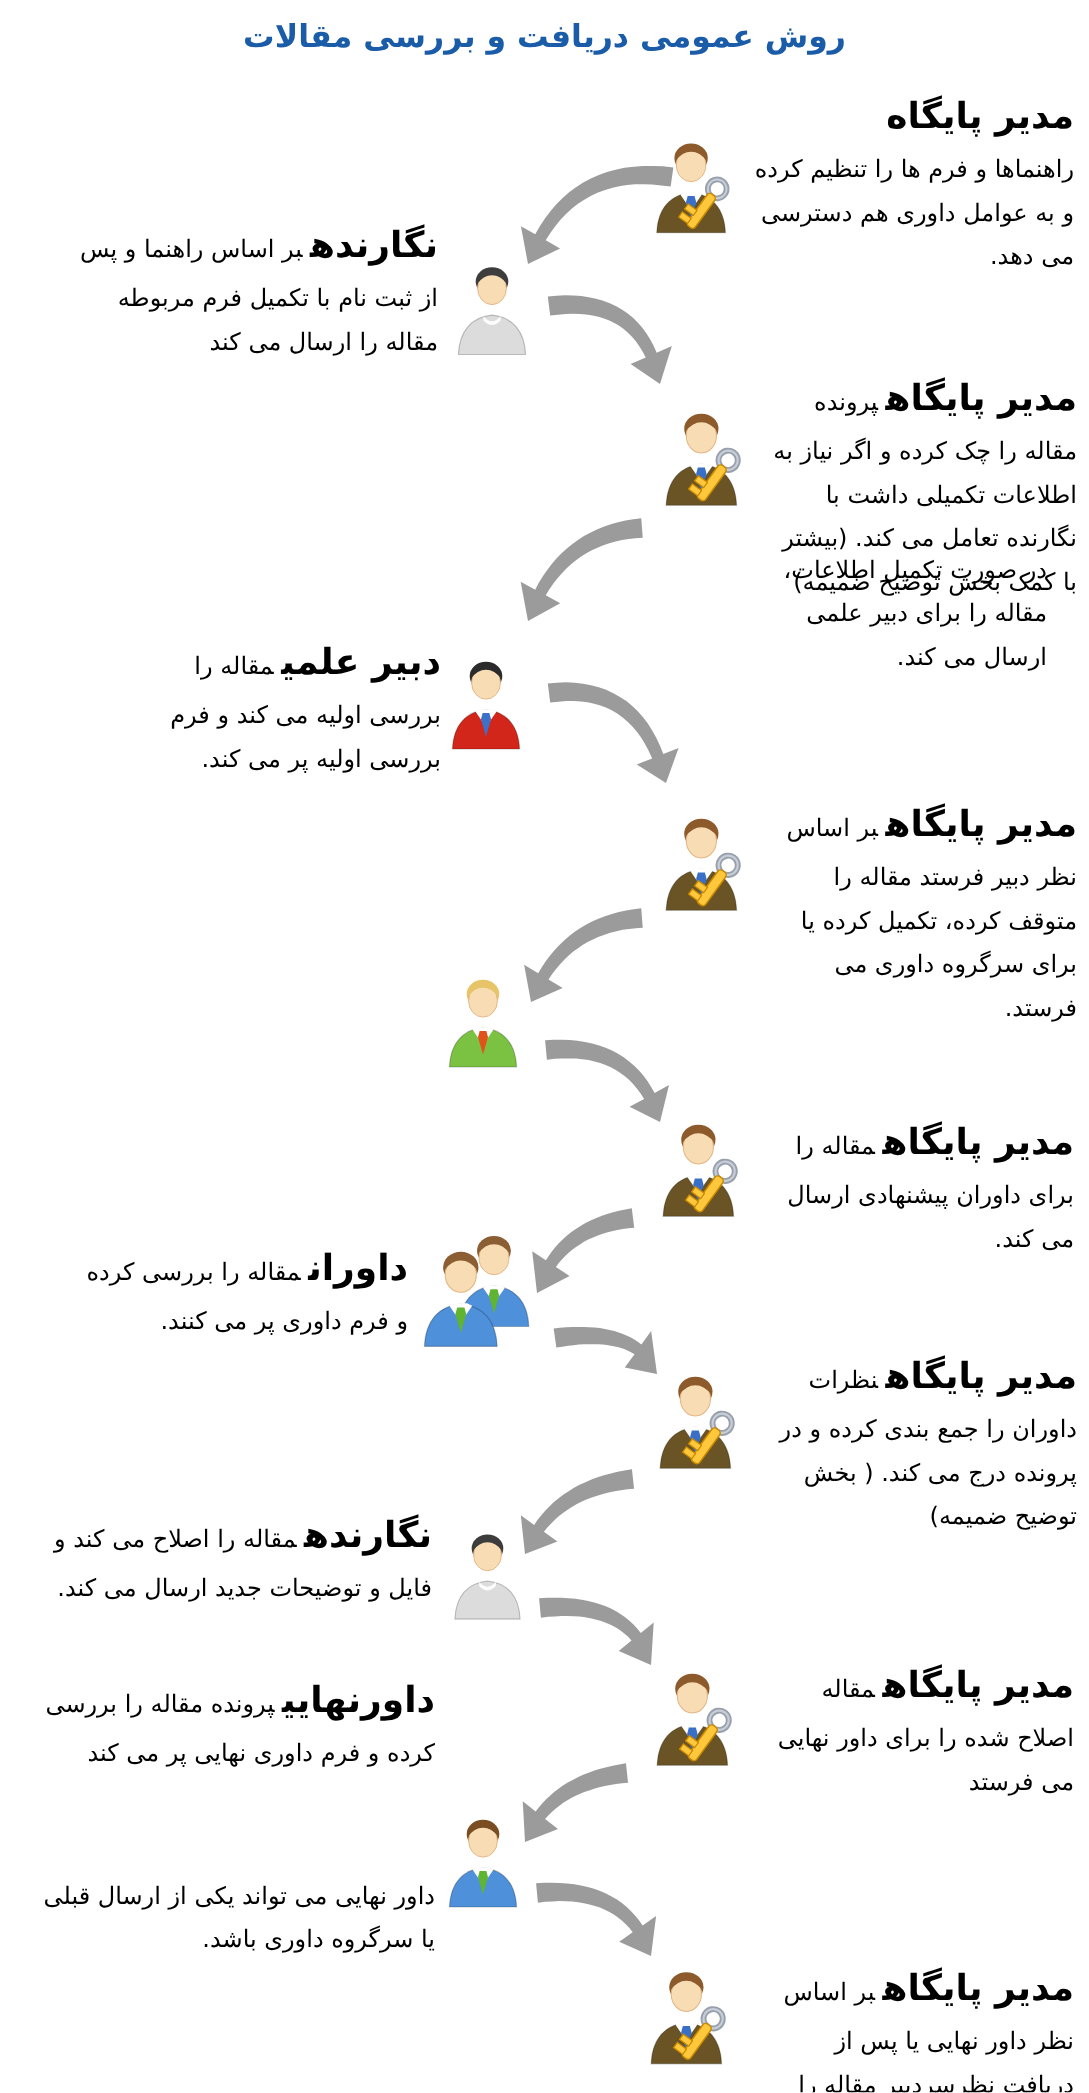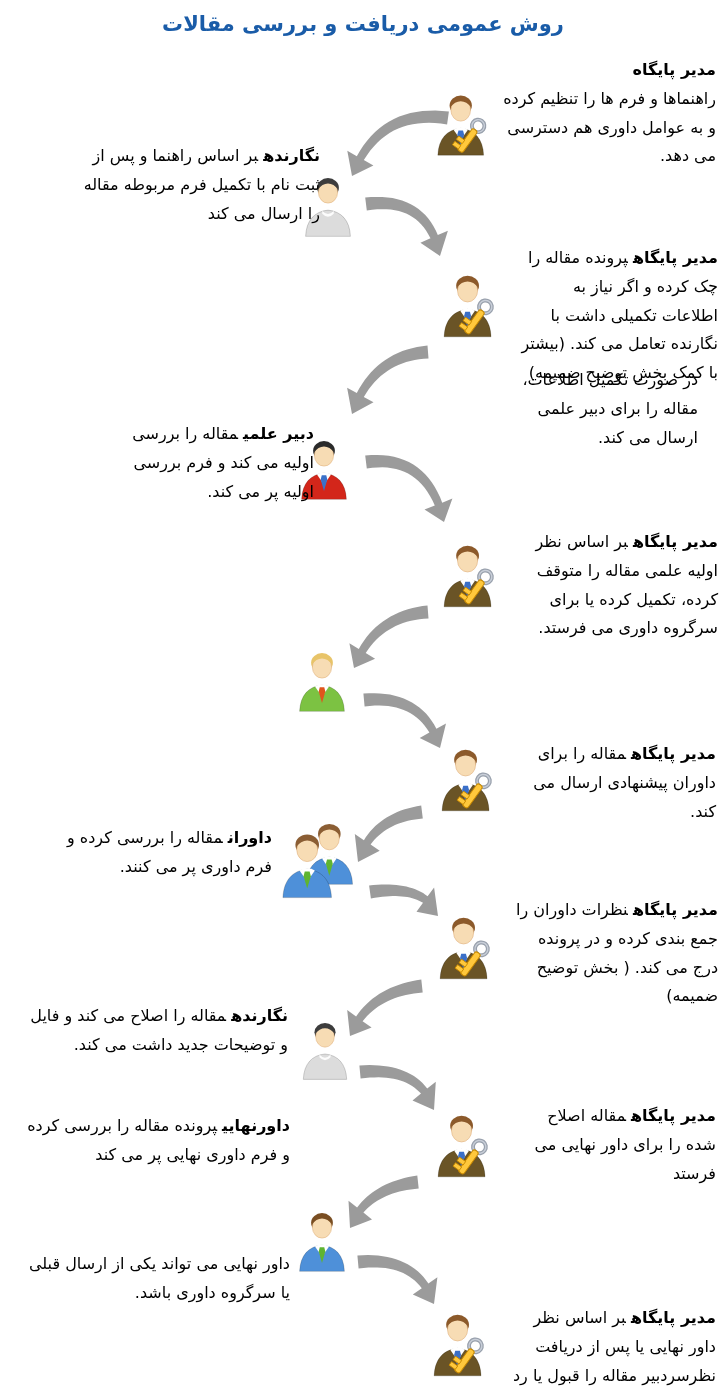--- a/index.html
+++ b/index.html
@@ -12,42 +12,42 @@
     text-align:center;font-size:21px;font-weight:bold;color:#1A5CA8;
     direction:rtl;
   }
   #arrows{position:absolute;left:0;top:0;width:726px;height:1395px;pointer-events:none;}
   .icon{position:absolute;}
   .icon svg{width:100%;height:100%;overflow:visible;display:block;}
   .txt{
     position:absolute;direction:rtl;text-align:right;
     font-size:16px;line-height:1.8;color:#000;
   }
-  .txt .actor{font-weight:bold;font-size:16px;margin-left:5px;}
+  .txt .actor{font-weight:bold;font-size:24px;margin-left:5px;}
   .t1 .actor{display:block;margin-left:0;}
   
   .p1{left:428px;top:76px;width:78px;height:104px;}
   .p2{left:296px;top:160px;width:64px;height:90px;}
   .p3{left:434px;top:256px;width:80px;height:106px;}
   .p4{left:292px;top:424px;width:64px;height:88px;}
   .p5{left:434px;top:526px;width:80px;height:106px;}
   .p6{left:290px;top:636px;width:64px;height:88px;}
   .p7{left:432px;top:730px;width:80px;height:106px;}
   .p8{left:274px;top:810px;width:90px;height:100px;}
   .p9{left:430px;top:898px;width:80px;height:106px;}
   .p10{left:294px;top:1006px;width:62px;height:86px;}
   .p11{left:428px;top:1096px;width:80px;height:106px;}
   .p12{left:290px;top:1196px;width:64px;height:88px;}
   .p13{left:424px;top:1296px;width:80px;height:104px;}
   
   .t1{right:10px;top:56px;width:218px;}
-  .t2{left:50px;top:142px;width:242px;margin-left:28px;}
+  .t2{left:50px;top:142px;width:242px;}
   .t3{right:8px;top:244px;width:206px;}
   .t4{right:28px;top:366px;width:206px;}
-  .t5{left:96px;top:420px;width:198px;margin-left:20px;}
+  .t5{left:96px;top:420px;width:198px;}
   .t6{right:8px;top:528px;width:210px;}
   .t7{left:80px;top:632px;width:208px;}
   .t8{right:10px;top:740px;width:202px;}
   .t9{left:54px;top:824px;width:218px;}
   .t10{right:8px;top:896px;width:210px;}
   .t11{right:10px;top:1004px;width:210px;}
   .t12{left:24px;top:1002px;width:264px;}
   .t13{right:10px;top:1102px;width:202px;}
   .t14{left:26px;top:1112px;width:264px;}
   .t15{left:26px;top:1250px;width:264px;}
@@ -295,33 +295,33 @@
   <div class="txt t3">
     <span class="actor">مدیر پایگاه</span><span>پرونده مقاله را چک کرده و اگر نیاز به اطلاعات تکمیلی داشت با نگارنده تعامل می کند. (بیشتر با کمک بخش توضیح ضمیمه)</span>
   </div>
   <div class="txt t4">
     <span>در صورت تکمیل اطلاعات، مقاله را برای دبیر علمی ارسال می کند.</span>
   </div>
   <div class="txt t5">
     <span class="actor">دبیر علمی</span><span>مقاله را بررسی اولیه می کند و فرم بررسی اولیه پر می کند.</span>
   </div>
   <div class="txt t6">
-    <span class="actor">مدیر پایگاه</span><span>بر اساس نظر اولیه علمی مقاله را متوقف کرده، تکمیل کرده یا برای سرگروه داوری می فرستد.</span>
+    <span class="actor">مدیر پایگاه</span><span>بر اساس نظر دبیر فرستد مقاله را متوقف کرده، تکمیل کرده یا برای سرگروه داوری می فرستد.</span>
   </div>
   <div class="txt t9">
     <span class="actor">داوران</span><span>مقاله را بررسی کرده و فرم داوری پر می کنند.</span>
   </div>
   <div class="txt t8">
     <span class="actor">مدیر پایگاه</span><span>مقاله را برای داوران پیشنهادی ارسال می کند.</span>
   </div>
   <div class="txt t10">
     <span class="actor">مدیر پایگاه</span><span>نظرات داوران را جمع بندی کرده و در پرونده درج می کند. ( بخش توضیح ضمیمه)</span>
   </div>
   <div class="txt t12">
-    <span class="actor">نگارنده</span><span>مقاله را اصلاح می کند و فایل و توضیحات جدید داشت می کند.</span>
+    <span class="actor">نگارنده</span><span>مقاله را اصلاح می کند و فایل و توضیحات جدید ارسال می کند.</span>
   </div>
   <div class="txt t13">
     <span class="actor">مدیر پایگاه</span><span>مقاله اصلاح شده را برای داور نهایی می فرستد</span>
   </div>
   <div class="txt t14">
     <span class="actor">داورنهایی</span><span>پرونده مقاله را بررسی کرده و فرم داوری نهایی پر می کند</span>
   </div>
   <div class="txt t15">
     <span>داور نهایی می تواند یکی از ارسال قبلی یا سرگروه داوری باشد.</span>
   </div>

